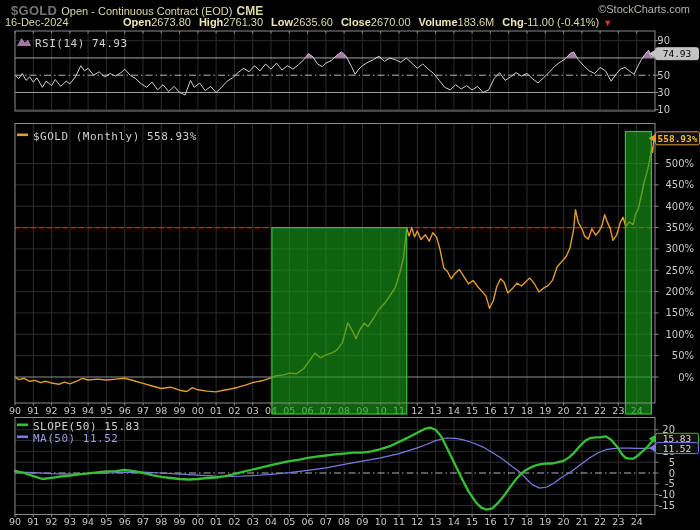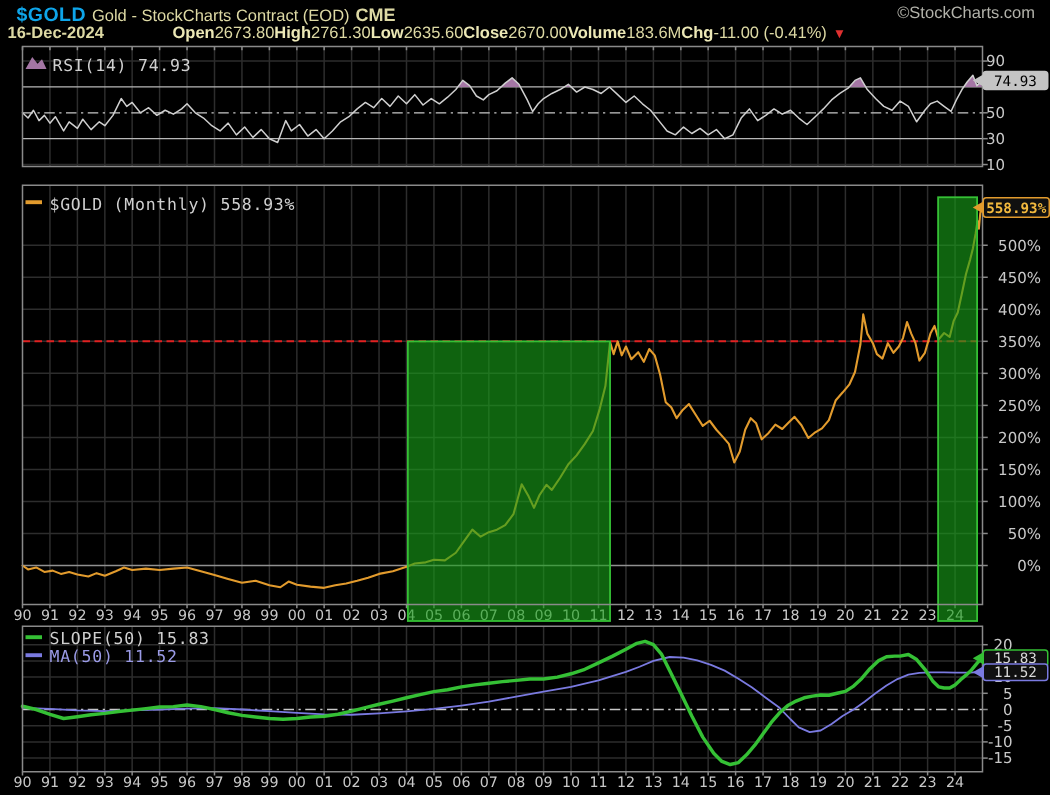--- a/index.html
+++ b/index.html
@@ -5,34 +5,34 @@
   html,body{margin:0;padding:0;background:#000;}
   .stage{position:relative;width:700px;height:530px;background:#000;overflow:hidden;
          font-family:"Liberation Sans",sans-serif;}
   .header{position:absolute;top:0;left:0;width:700px;height:30px;z-index:2;}
   .h1row{position:absolute;top:1px;left:11px;width:689px;height:15px;white-space:nowrap;}
   .sym{font-weight:bold;font-size:13px;letter-spacing:0.3px;}
   .desc{font-size:11px;margin-left:4px;}
   .exch{font-size:12px;font-weight:bold;margin-left:4px;}
   .credit{position:absolute;right:10px;top:2px;font-size:11px;}
   .h2row{position:absolute;top:16px;left:5px;width:695px;font-size:11px;white-space:nowrap;}
-  .date{display:inline-block;width:110px;font-weight:bold;}
-  .qlabel{font-weight:bold;text-align:right;}
+  .date{display:inline-block;width:110px;}
+  .qlabel{font-weight:bold;margin-left:8px;text-align:right;}
   .qvalue{margin-left:0;}
   .tri{font-size:9px;margin-left:4px;}
   .chart-area{position:absolute;top:0;left:0;width:700px;height:530px;z-index:1;}
   svg text{user-select:none;}
 </style>
 </head>
 <body>
 
 <div class="stage">
   <div class="header">
     <div class="h1row">
-      <span class="sym" style="color: #0ea5e9;">$GOLD</span><span class="desc" style="color: rgb(221, 217, 164);">Gold - StockCharts Contract (EOD)</span><span class="exch" style="color: rgb(221, 217, 164);">CME</span>
+      <span class="sym" style="color: #737373;">$GOLD</span><span class="desc" style="color: rgb(221, 217, 164);">Open - Continuous Contract (EOD)</span><span class="exch" style="color: rgb(221, 217, 164);">CME</span>
       <span class="credit" style="color: rgb(178, 178, 170);">©StockCharts.com</span>
     </div>
     <div class="h2row" style="color: rgb(221, 217, 164);">
       <span class="date">16-Dec-2024</span><span id="quote-line"><span class="qlabel" style="color: rgb(236, 232, 182);">Open</span><span class="qvalue">2673.80</span><span class="qlabel" style="color: rgb(236, 232, 182);">High</span><span class="qvalue">2761.30</span><span class="qlabel" style="color: rgb(236, 232, 182);">Low</span><span class="qvalue">2635.60</span><span class="qlabel" style="color: rgb(236, 232, 182);">Close</span><span class="qvalue">2670.00</span><span class="qlabel" style="color: rgb(236, 232, 182);">Volume</span><span class="qvalue">183.6M</span><span class="qlabel" style="color: rgb(236, 232, 182);">Chg</span><span class="qvalue">-11.00 (-0.41%)</span></span><span class="tri" style="color: rgb(224, 48, 48);">▼</span>
     </div>
   </div>
   <div class="chart-area">
     <svg id="chart-svg" width="700" height="530" viewBox="0 0 700 530">
         <defs>
           <clipPath id="cAbove">

